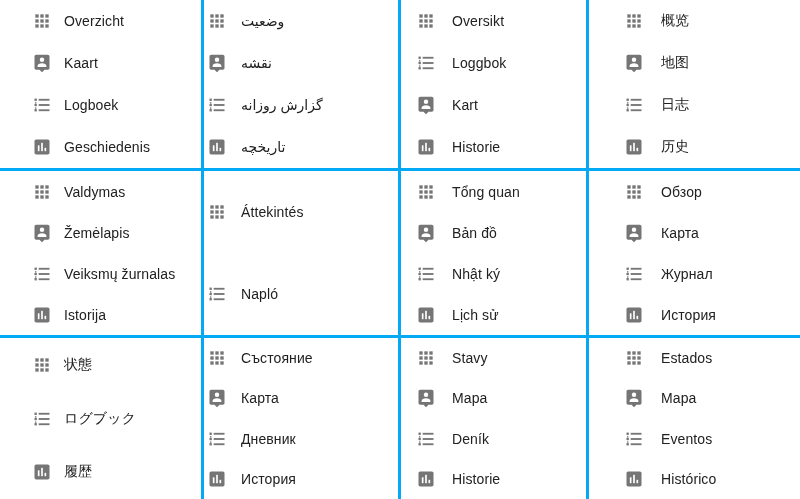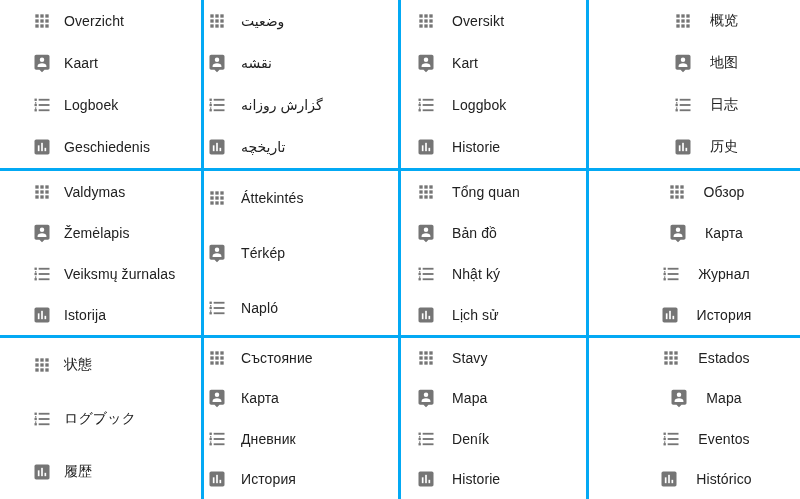--- a/index.html
+++ b/index.html
@@ -32,21 +32,21 @@
   .label {
     font-size: 14px;
     color: #212121;
     white-space: nowrap;
     letter-spacing: 0.1px;
   }
   
   .c1 .item { padding-left: 32px; } .c1 .label { margin-left: 12px; }
   .c2 .item { padding-left: 3px; } .c2 .label { margin-left: 14px; }
   .c3 .item { padding-left: 15px; } .c3 .label { margin-left: 16px; }
-  .c4 .item { padding-left: 22px; justify-content: center; } .c4 .label { margin-left: 17px; }
+  .c4 .item { padding-left: 35px; } .c4 .label { margin-left: 17px; }
 </style>
 </head>
 <body>
 
 <div class="board">
 
   <section class="panel c1">
     <div class="item">
       <span class="icon">
           <svg viewBox="0 0 24 24">
@@ -183,47 +183,47 @@
               <rect x="10" y="16" width="4" height="4"></rect>
               <rect x="16" y="16" width="4" height="4"></rect>
             </g>
           </svg>
         </span>
       <span class="label" dir="auto">Oversikt</span>
     </div>
     <div class="item">
       <span class="icon">
           <svg viewBox="0 0 24 24">
+            <g fill="#757575">
+              <rect x="8" y="4.6" width="13" height="2.2"></rect>
+              <rect x="8" y="10.9" width="13" height="2.2"></rect>
+              <rect x="8" y="17.2" width="13" height="2.2"></rect>
+              <rect x="3" y="4.3" width="2.8" height="2.8"></rect>
+              <rect x="3.6" y="8.6" width="1.6" height="1.6"></rect>
+              <rect x="3" y="10.6" width="2.8" height="2.8"></rect>
+              <rect x="3.6" y="14.9" width="1.6" height="1.6"></rect>
+              <rect x="3" y="16.9" width="2.8" height="2.8"></rect>
+            </g>
+          </svg>
+        </span>
+      <span class="label" dir="auto">Loggbok</span>
+    </div>
+    <div class="item">
+      <span class="icon">
+          <svg viewBox="0 0 24 24">
             <path fill="#757575" d="M19 2H5c-1.1 0-2 .9-2 2v14c0 1.1.9 2 2 2h4l3 3 3-3h4c1.1 0 2-.9 2-2V4c0-1.1-.9-2-2-2z"></path>
             <circle cx="12" cy="8.2" r="2.7" fill="#fff"></circle>
             <path fill="#fff" d="M12 12.4c-2.9 0-5.3 1.4-5.3 3.2v1.1h10.6v-1.1c0-1.8-2.4-3.2-5.3-3.2z"></path>
           </svg>
         </span>
       <span class="label" dir="auto">Kart</span>
     </div>
     <div class="item">
       <span class="icon">
           <svg viewBox="0 0 24 24">
-            <g fill="#757575">
-              <rect x="8" y="4.6" width="13" height="2.2"></rect>
-              <rect x="8" y="10.9" width="13" height="2.2"></rect>
-              <rect x="8" y="17.2" width="13" height="2.2"></rect>
-              <rect x="3" y="4.3" width="2.8" height="2.8"></rect>
-              <rect x="3.6" y="8.6" width="1.6" height="1.6"></rect>
-              <rect x="3" y="10.6" width="2.8" height="2.8"></rect>
-              <rect x="3.6" y="14.9" width="1.6" height="1.6"></rect>
-              <rect x="3" y="16.9" width="2.8" height="2.8"></rect>
-            </g>
-          </svg>
-        </span>
-      <span class="label" dir="auto">Loggbok</span>
-    </div>
-    <div class="item">
-      <span class="icon">
-          <svg viewBox="0 0 24 24">
             <path fill="#757575" d="M19 3H5c-1.1 0-2 .9-2 2v14c0 1.1.9 2 2 2h14c1.1 0 2-.9 2-2V5c0-1.1-.9-2-2-2z"></path>
             <g fill="#fff">
               <rect x="7" y="10" width="2" height="7"></rect>
               <rect x="11" y="7" width="2" height="10"></rect>
               <rect x="15" y="13" width="2" height="4"></rect>
             </g>
           </svg>
         </span>
       <span class="label" dir="auto">Historie</span>
     </div>
@@ -366,30 +366,20 @@
               <rect x="10" y="16" width="4" height="4"></rect>
               <rect x="16" y="16" width="4" height="4"></rect>
             </g>
           </svg>
         </span>
       <span class="label" dir="auto">Áttekintés</span>
     </div>
     <div class="item">
       <span class="icon">
           <svg viewBox="0 0 24 24">
-            <path fill="#757575" d="M19 2H5c-1.1 0-2 .9-2 2v14c0 1.1.9 2 2 2h4l3 3 3-3h4c1.1 0 2-.9 2-2V4c0-1.1-.9-2-2-2z"></path>
-            <circle cx="12" cy="8.2" r="2.7" fill="#fff"></circle>
-            <path fill="#fff" d="M12 12.4c-2.9 0-5.3 1.4-5.3 3.2v1.1h10.6v-1.1c0-1.8-2.4-3.2-5.3-3.2z"></path>
-          </svg>
-        </span>
-      <span class="label" dir="auto">Térkép</span>
-    </div>
-    <div class="item">
-      <span class="icon">
-          <svg viewBox="0 0 24 24">
             <g fill="#757575">
               <rect x="8" y="4.6" width="13" height="2.2"></rect>
               <rect x="8" y="10.9" width="13" height="2.2"></rect>
               <rect x="8" y="17.2" width="13" height="2.2"></rect>
               <rect x="3" y="4.3" width="2.8" height="2.8"></rect>
               <rect x="3.6" y="8.6" width="1.6" height="1.6"></rect>
               <rect x="3" y="10.6" width="2.8" height="2.8"></rect>
               <rect x="3.6" y="14.9" width="1.6" height="1.6"></rect>
               <rect x="3" y="16.9" width="2.8" height="2.8"></rect>
             </g>

